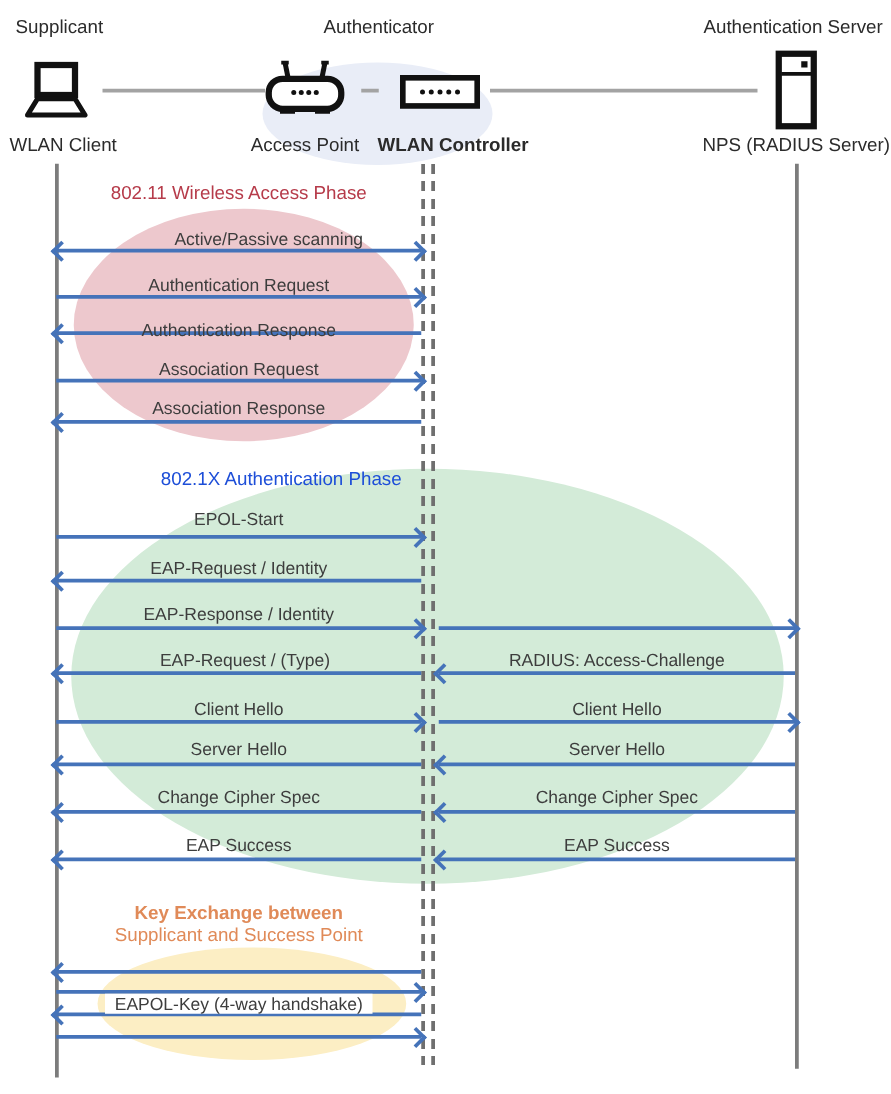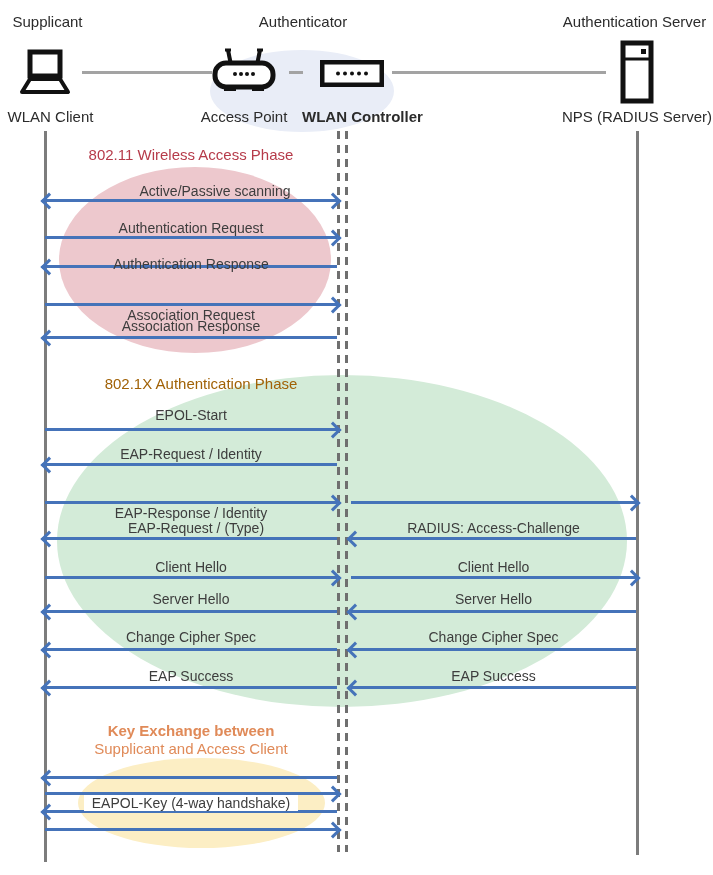--- a/index.html
+++ b/index.html
@@ -28,21 +28,21 @@
     transform:translateY(-50%) rotate(45deg);}
   .arrow.l::before{content:"";position:absolute;left:-2px;top:50%;width:9px;height:9px;
     border-bottom:3px solid #4573b9;border-left:3px solid #4573b9;
     transform:translateY(-50%) rotate(45deg);}
 
   
   .mlabel{position:absolute;text-align:center;font-size:14px;line-height:18px;color:#3d3d3d;z-index:4;white-space:nowrap;}
   .wbg{background:#fff;padding:0 8px;}
   .ptitle{position:absolute;text-align:center;font-size:15px;line-height:18px;z-index:4;white-space:nowrap;}
   .t-red{color:#b63b4a;}
-  .t-green{color:#a16207;}
+  .t-green{color:#1d4ed8;margin-left:24px;}
   .t-orange{color:#e08a58;}
   .rolelabel,.nodelabel{position:absolute;text-align:center;font-size:15px;color:#2b2b2b;z-index:4;white-space:nowrap;}
   .rolelabel{top:13px;}
   .nodelabel{top:108px;}
 
   .icon{position:absolute;z-index:3;}
   .icon svg{display:block;}
 </style>
 </head>
 <body>
@@ -111,44 +111,44 @@
   <div class="nodelabel" style="left:557px;width:160px;">NPS (RADIUS Server)</div>
 
   <div class="vline" style="left:44px;height:731px;"></div>
   <div class="vdash" style="left:337px;height:721px;"></div>
   <div class="vdash" style="left:345px;height:721px;"></div>
   <div class="vline" style="left:636px;height:724px;"></div>
 
   <div class="ptitle t-red" style="left:45px;top:146px;width:292px;">802.11 Wireless Access Phase</div>
   <div class="ptitle t-green" style="left:45px;top:375px;width:312px;">802.1X Authentication Phase</div>
   <div class="ptitle t-orange" style="left:45px;top:722px;width:292px;font-weight:bold;">Key Exchange between</div>
-  <div class="ptitle t-orange" style="left:45px;top:740px;width:292px;">Supplicant and Access Client</div>
+  <div class="ptitle t-orange" style="left:45px;top:740px;width:292px;">Supplicant and Success Point</div>
 
   <div class="mlabel" style="left:45px;top:182px;width:340px;">Active/Passive scanning</div>
   <div class="arrow l r" style="left:45px;top:199px;width:292px;"></div>
 
   <div class="mlabel" style="left:45px;top:219px;width:292px;">Authentication Request</div>
   <div class="arrow r" style="left:45px;top:236px;width:292px;"></div>
 
   <div class="mlabel" style="left:45px;top:239px;width:292px;margin-top:16px;">Authentication Response</div>
   <div class="arrow l" style="left:45px;top:265px;width:292px;"></div>
 
-  <div class="mlabel" style="left:45px;top:286px;width:292px;margin-top:20px;">Association Request</div>
+  <div class="mlabel" style="left:45px;top:286px;width:292px;">Association Request</div>
   <div class="arrow r" style="left:45px;top:303px;width:292px;"></div>
 
   <div class="mlabel" style="left:45px;top:317px;width:292px;">Association Response</div>
   <div class="arrow l" style="left:45px;top:336px;width:292px;"></div>
 
   <div class="mlabel" style="left:45px;top:406px;width:292px;">EPOL-Start</div>
   <div class="arrow r" style="left:45px;top:428px;width:292px;"></div>
 
   <div class="mlabel" style="left:45px;top:445px;width:292px;">EAP-Request / Identity</div>
   <div class="arrow l" style="left:45px;top:463px;width:292px;"></div>
 
-  <div class="mlabel" style="left:45px;top:504px;width:292px;">EAP-Response / Identity</div>
+  <div class="mlabel" style="left:45px;top:482px;width:292px;">EAP-Response / Identity</div>
   <div class="arrow r" style="left:45px;top:501px;width:292px;"></div>
 
   <div class="mlabel" style="left:50px;top:519px;width:292px;">EAP-Request / (Type)</div>
   <div class="arrow l" style="left:45px;top:537px;width:292px;"></div>
 
   <div class="mlabel" style="left:45px;top:558px;width:292px;">Client Hello</div>
   <div class="arrow r" style="left:45px;top:576px;width:292px;"></div>
 
   <div class="mlabel" style="left:45px;top:590px;width:292px;">Server Hello</div>
   <div class="arrow l" style="left:45px;top:610px;width:292px;"></div>

